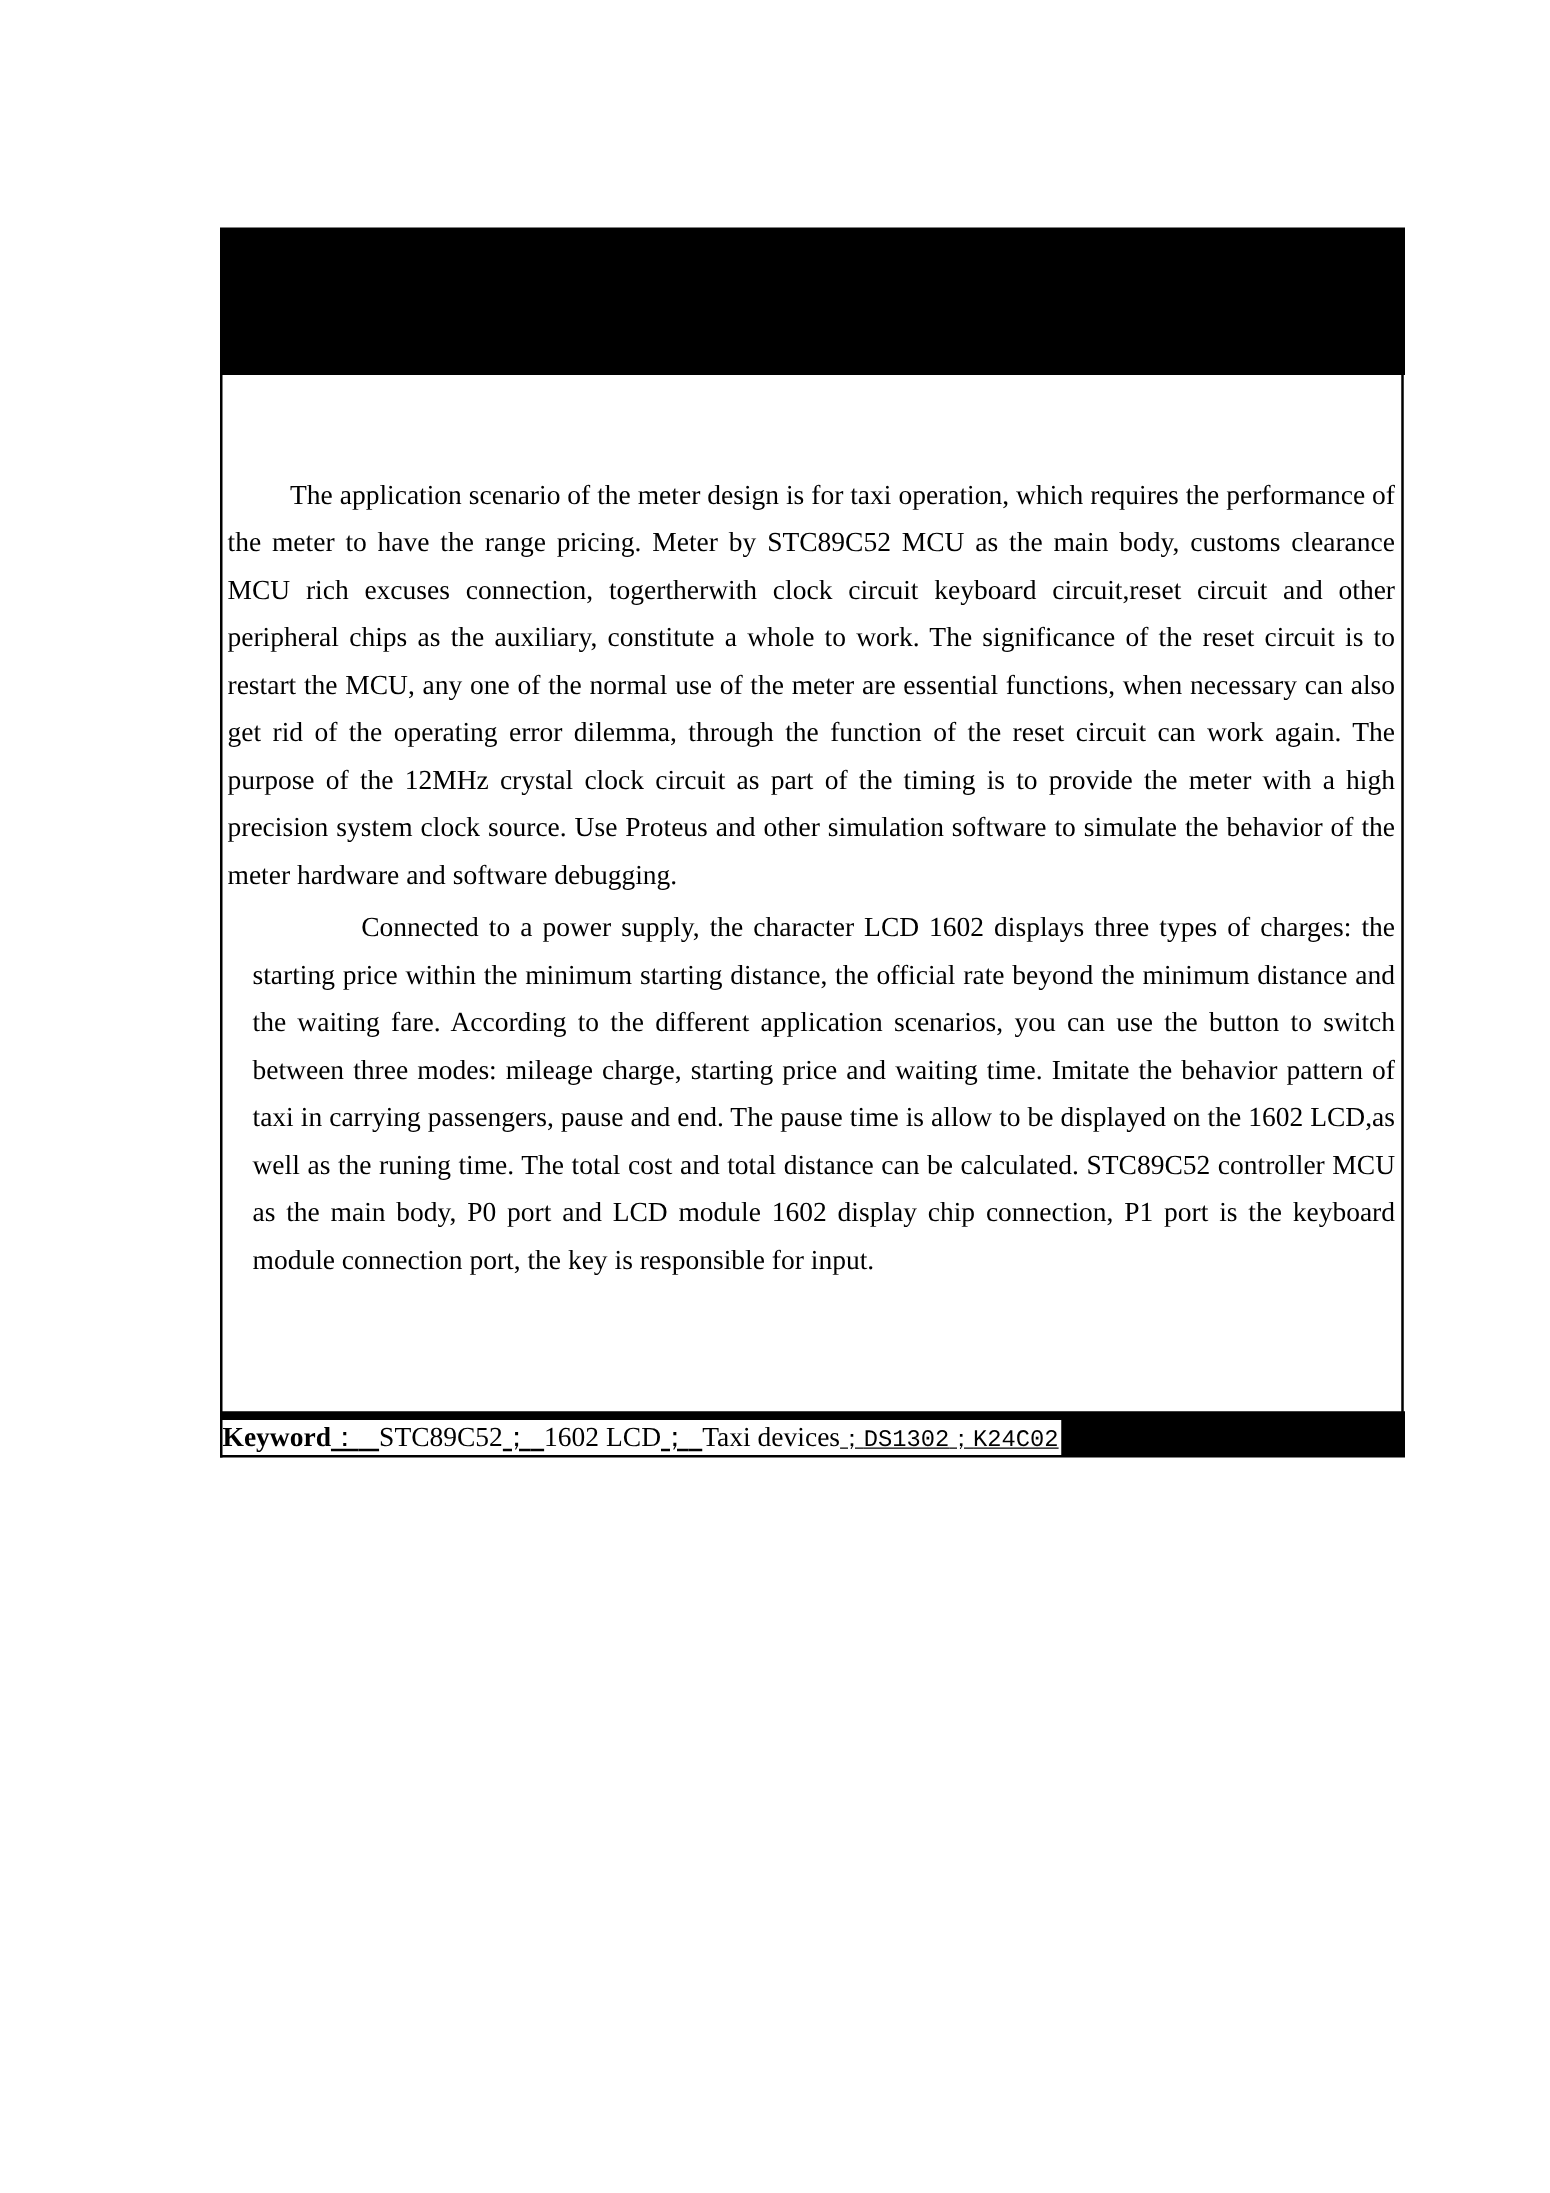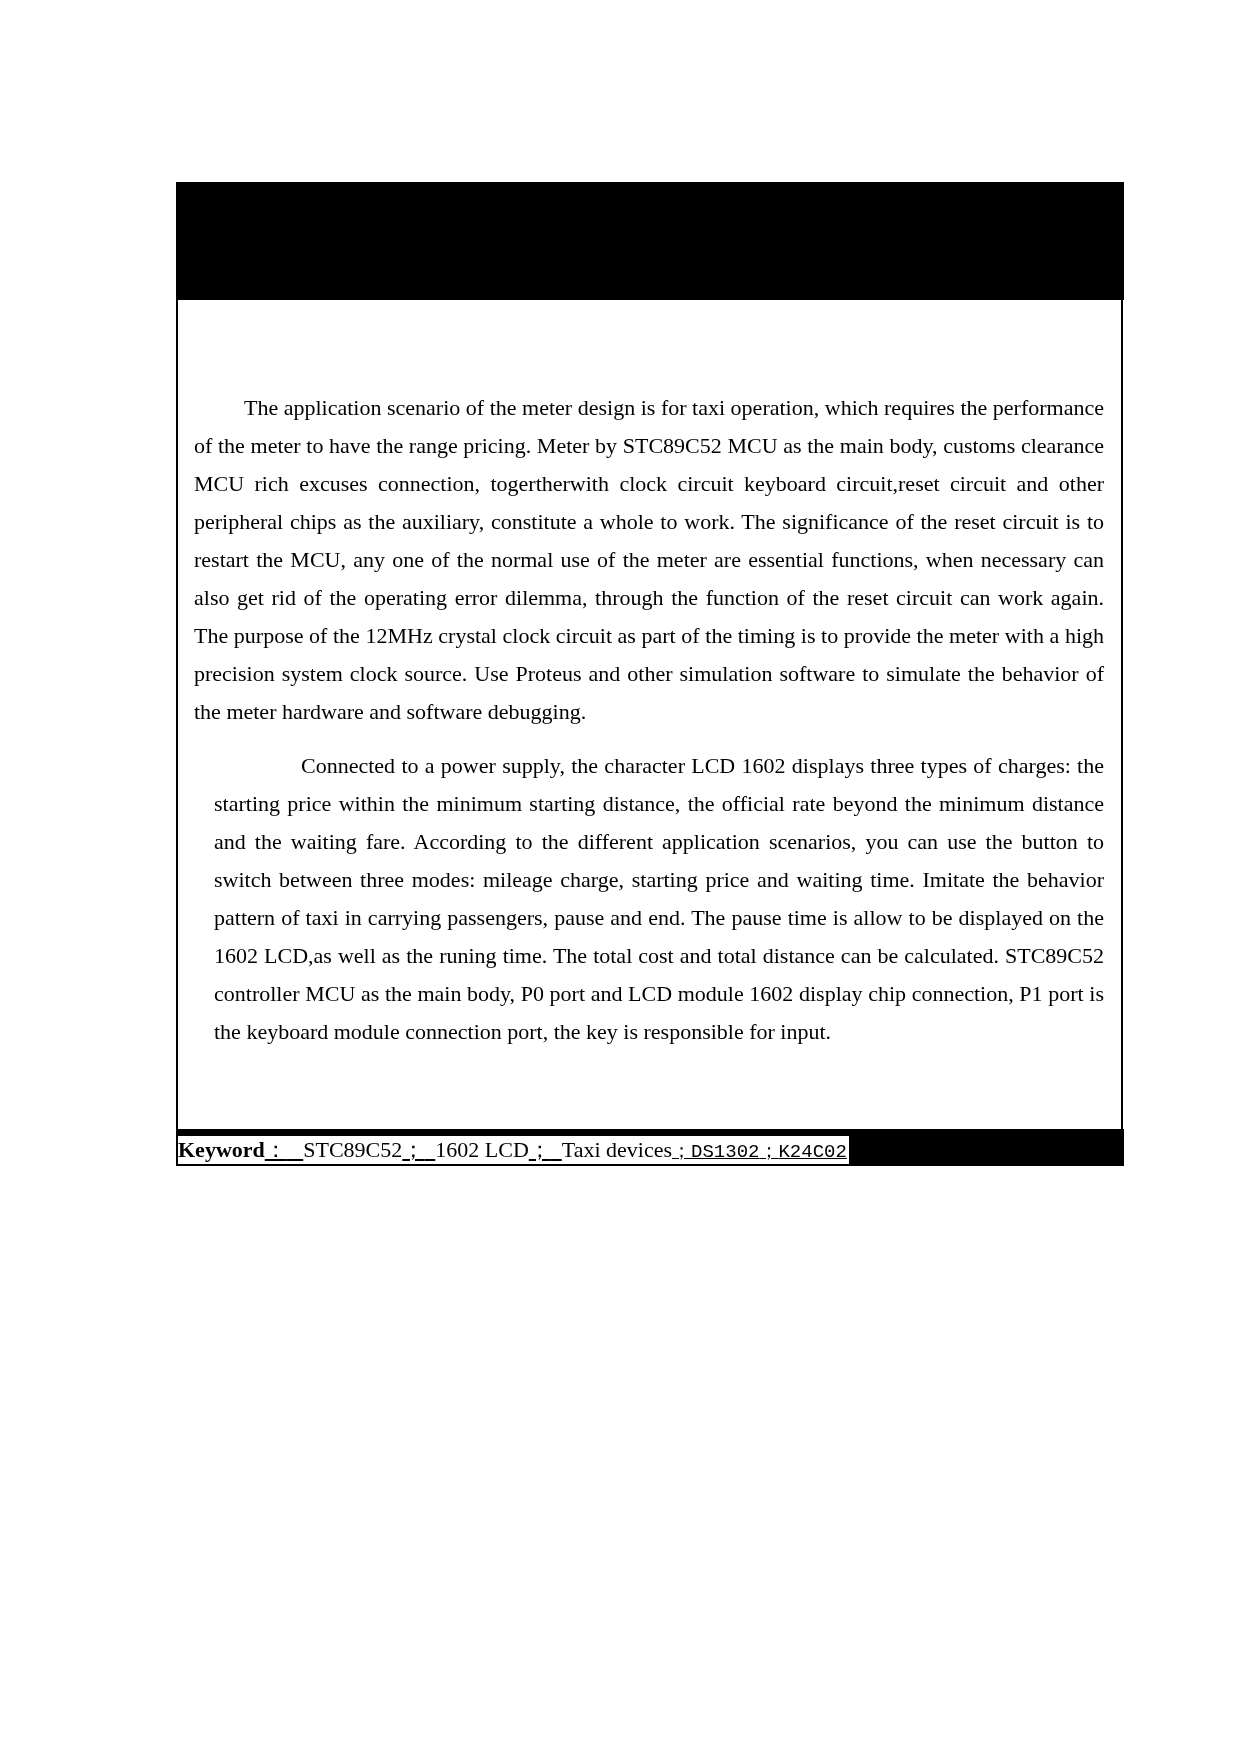--- a/index.html
+++ b/index.html
@@ -29,21 +29,21 @@
   .abstract {
     position: absolute;
     left: 2px; top: 191px;
     width: 942px;
     font-family: "Liberation Serif", "DejaVu Serif", serif;
     font-size: 22px;
     line-height: 38px;
     color: #000000;
     text-align: justify;
   }
-  .abstract p { margin: 16px; }
+  .abstract p { margin: 4px; }
   .p1 { text-indent: 50px; }
   .p2 { text-indent: 87px; padding-left: 20px; }
 
   .keyword-bar {
     position: absolute; left: 0; top: 947px;
     width: 948px; height: 37px;
     background: #000000;
   }
   .keyword-line {
     position: absolute;

